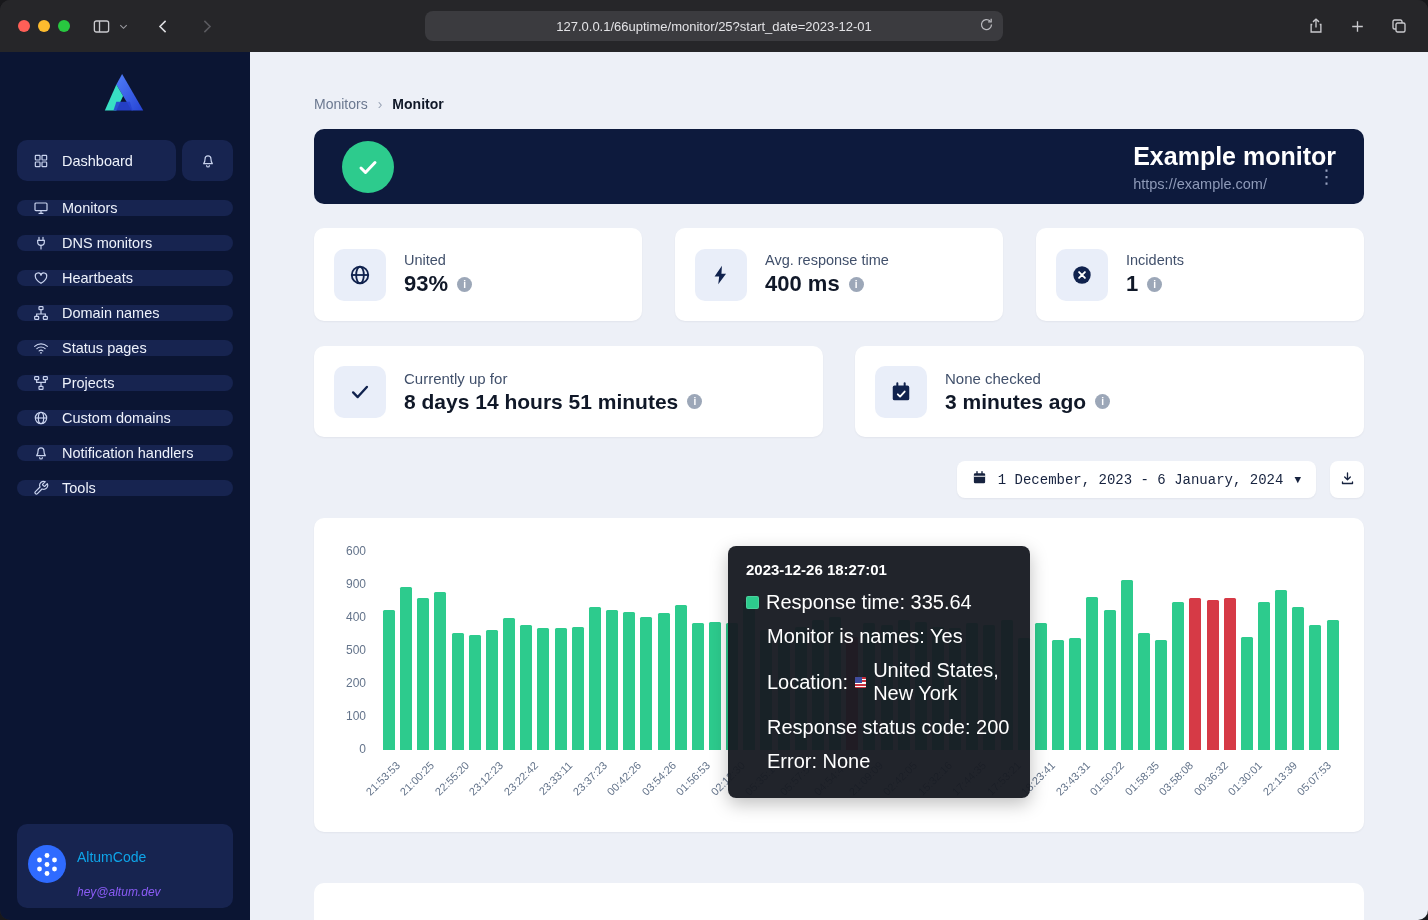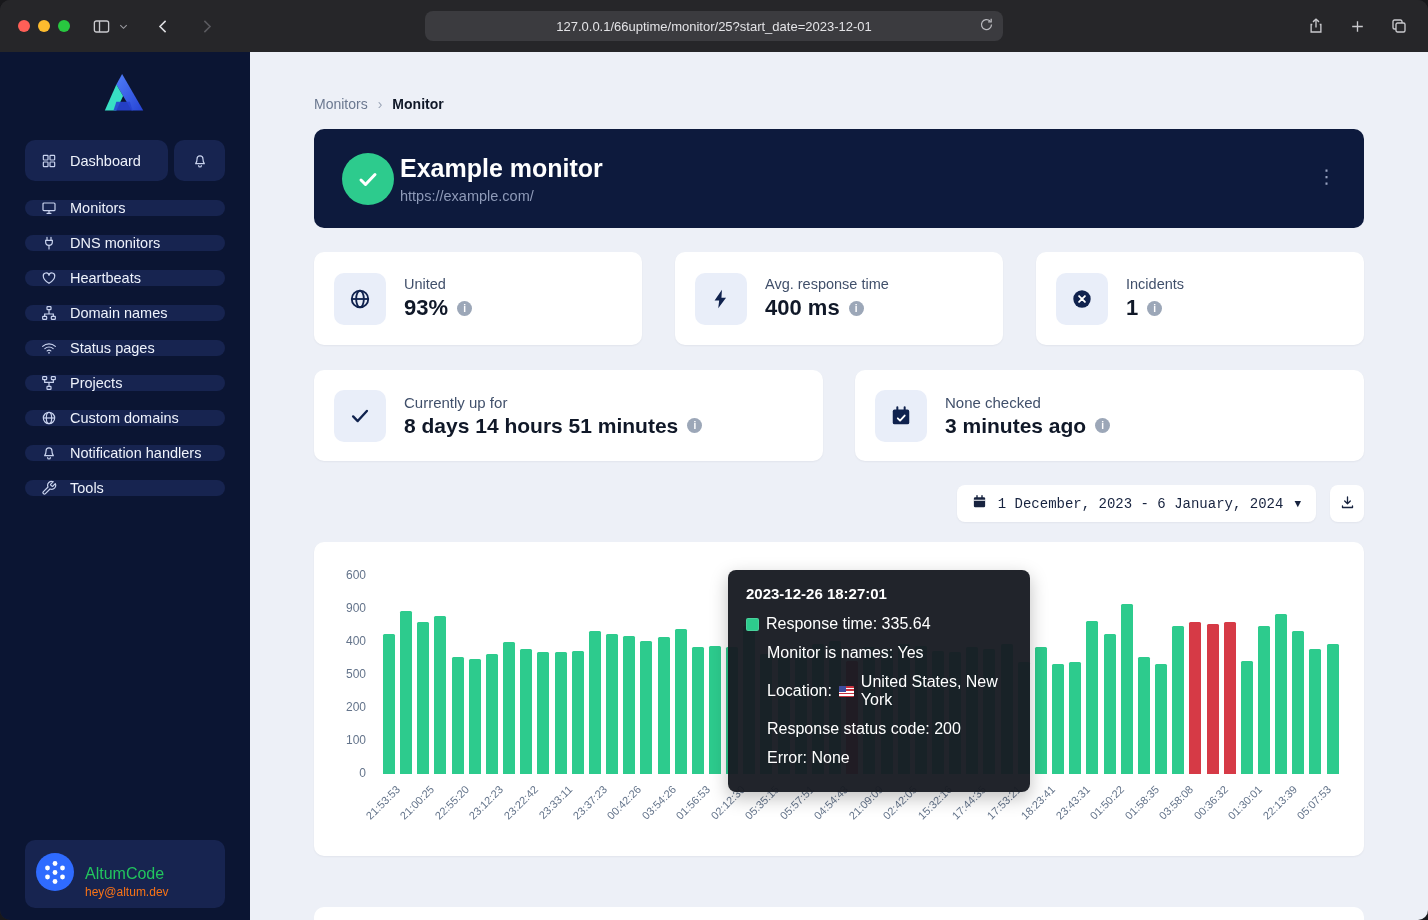--- a/index.html
+++ b/index.html
@@ -12,39 +12,39 @@
   .tl-dot { width:12px; height:12px; border-radius:50%; }
   .tl-red{background:#ff5f57}.tl-yellow{background:#febc2e}.tl-green{background:#28c840}
   .chrome-ic { display:flex; align-items:center; justify-content:center; color:#c9c9cd; }
   .chrome-ic svg { display:block; }
   .nav-arrows { display:flex; gap:26px; margin-left:26px; }
   .url-bar { position:absolute; left:50%; top:11px; transform:translateX(-50%); width:578px; height:30px; background:#3b3b3f; border-radius:8px; display:flex; align-items:center; justify-content:center; color:#e3e3e6; font-size:13px; }
   .url-reload { position:absolute; right:9px; top:6px; }
   .chrome-right { position:absolute; right:20px; top:0; height:52px; display:flex; align-items:center; gap:24px; }
 
   
-  .sidebar { position:absolute; top:52px; left:0; bottom:0; width:250px; background:#0b1533; display:flex; flex-direction:column; padding:12px 25px 12px; }
+  .sidebar { position:absolute; top:52px; left:0; bottom:0; width:250px; background:#0b1533; display:flex; flex-direction:column; padding:12px 17px 12px; }
   .logo-wrap { align-self:center; margin:8px 0 16px; }
   .side-nav { display:flex; flex-direction:column; gap:19px; }
   .nav-row { display:flex; gap:6px; }
   .nav-item { background:#172450; border-radius:10px; height:41px; display:flex; align-items:center; gap:12px; padding:0 15px; color:#eef2fb; font-size:14.5px; font-weight:500; flex:1; cursor:pointer; }
   .bell-btn { flex:0 0 51px; justify-content:center; padding:0; }
   .nicon { display:flex; width:18px; justify-content:center; }
   .user-card { margin-top:auto; background:#172450; border-radius:10px; padding:9px 11px; display:flex; align-items:center; gap:11px; }
-  .user-name { font-size:16px; color:#22c55e;margin-top:16px; }
-  .user-email { font-size:12px; color:#f97316; margin-top:2px; }
+  .user-name { font-size:14px; color:#0ea5e9;margin-top:16px; }
+  .user-email { font-size:12px; color:#8b5cf6; margin-top:20px;font-style:italic; }
 
   
   .main { position:absolute; top:52px; left:250px; right:0; bottom:0; background:#edf0f7; padding:44px 64px 0; overflow:hidden; }
   .breadcrumb { display:flex; align-items:center; gap:10px; font-size:14px; }
   .bc-parent { color:#6b7890; cursor:pointer; }
   .bc-sep { color:#9aa4b6; font-size:14px; }
   .bc-current { color:#101828; font-weight:600; }
 
-  .monitor-card { margin-top:17px; background:#0d1a3d; border-radius:10px; height:99px; display:flex; align-items:center; padding:0 28px; gap:6px; position:relative; }
+  .monitor-card { margin-top:17px; background:#0d1a3d; border-radius:10px; height:75px; display:flex; align-items:center; padding:0 28px; gap:22px; position:relative;justify-content:space-between; }
   .ok-circle { width:52px; height:52px; border-radius:50%; background:var(--bar-green,#2dcb8d); display:flex; align-items:center; justify-content:center; flex:0 0 52px; }
   .mon-title { color:#ffffff; font-size:25px; font-weight:700; }
   .mon-url { color:#8e9ab8; font-size:14.5px; margin-top:5px; }
   .dots-menu { position:absolute; right:22px; top:36px; color:#98a2c0; font-size:19px; cursor:pointer; padding:0 6px; }
 
   .stats-row { margin-top:24px; display:flex; gap:33px; }
   .stat-card { flex:1; background:#ffffff; border-radius:10px; height:93px; display:flex; align-items:center; padding:0 20px; gap:18px; box-shadow:0 1px 2px rgba(15,23,42,.05); }
   .icon-sq { width:52px; height:52px; border-radius:10px; background:#e9eef9; display:flex; align-items:center; justify-content:center; flex:0 0 52px; }
   .stat-label { font-size:14.5px; color:#41506b; }
   .stat-value-row { display:flex; align-items:center; gap:9px; margin-top:3px; }
@@ -68,21 +68,21 @@
   .bar { width:12px; border-radius:1.5px 1.5px 0 0; background:var(--bar-green,#2dcb8d); cursor:pointer; }
   .bar-red { background:var(--bar-red,#d63a46); }
   .x-axis-row { display:flex; }
   .y-spacer { width:44px; }
   .x-labels { flex:1; display:flex; height:58px; }
   .xcell { flex:1; position:relative; }
   .xcell span { position:absolute; top:9px; right:55%; transform:rotate(-45deg); transform-origin:top right; font-size:11px; color:#64748b; white-space:nowrap; }
 
   .chart-tooltip { position:absolute; left:414px; top:28px; width:302px; background:rgba(24,27,34,.96); border-radius:8px; padding:15px 18px 14px; color:#ffffff; z-index:5; box-shadow:0 6px 18px rgba(0,0,0,.25); }
   .tt-title { font-size:15px; font-weight:700; margin-bottom:13px; }
-  .tt-row { font-size:16px; margin-bottom:11px; display:flex; align-items:center; gap:7px; }
+  .tt-row { font-size:20px; margin-bottom:11px; display:flex; align-items:center; gap:7px; }
   .tt-indent { padding-left:21px; }
   .tt-swatch { display:inline-block; width:13px; height:13px; border-radius:2px; background:var(--bar-green,#2dcb8d); border:1px solid #fff2; }
   .flag { display:inline-block; width:17px; height:11px; position:relative; background:repeating-linear-gradient(180deg,#c8313e 0 1.7px,#ffffff 1.7px 3.4px); border-radius:1px; overflow:hidden; }
   .flag::before { content:""; position:absolute; left:0; top:0; width:7px; height:6px; background:#3f4d9e; }
 
   .next-card { margin-top:51px; height:60px; background:#ffffff; border-radius:10px 10px 0 0; }
 </style>
 </head>
 <body>
 

